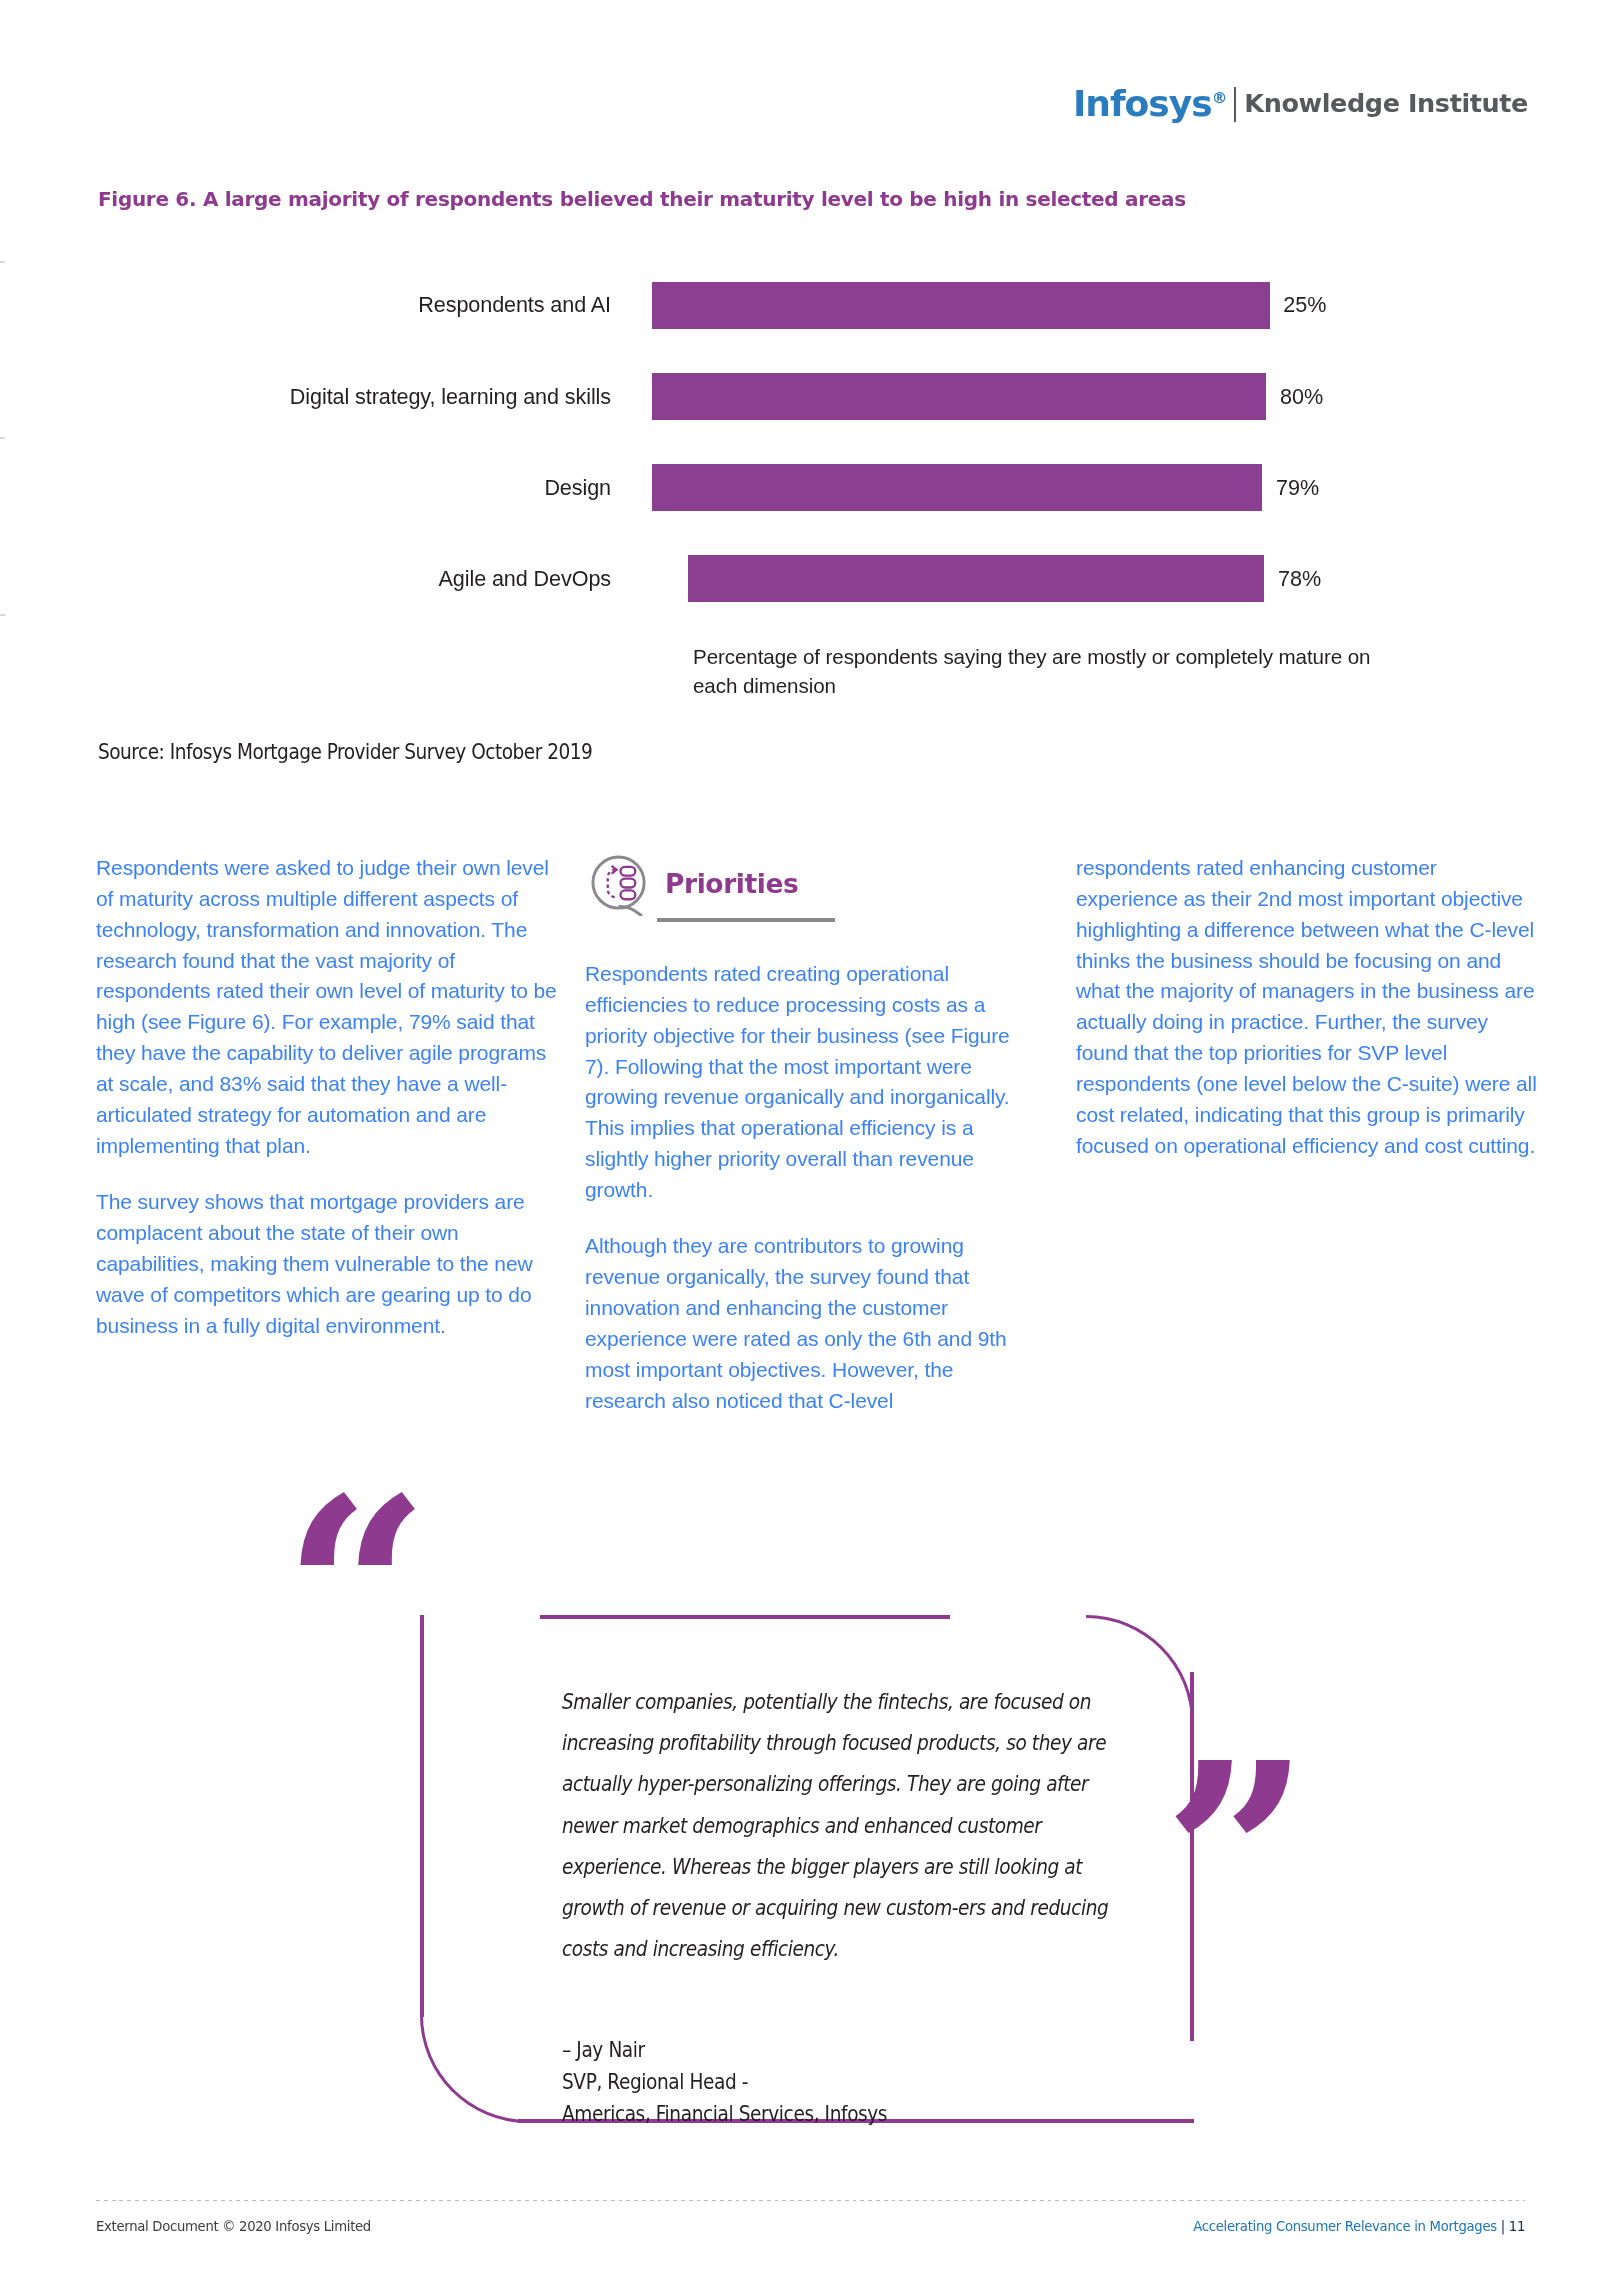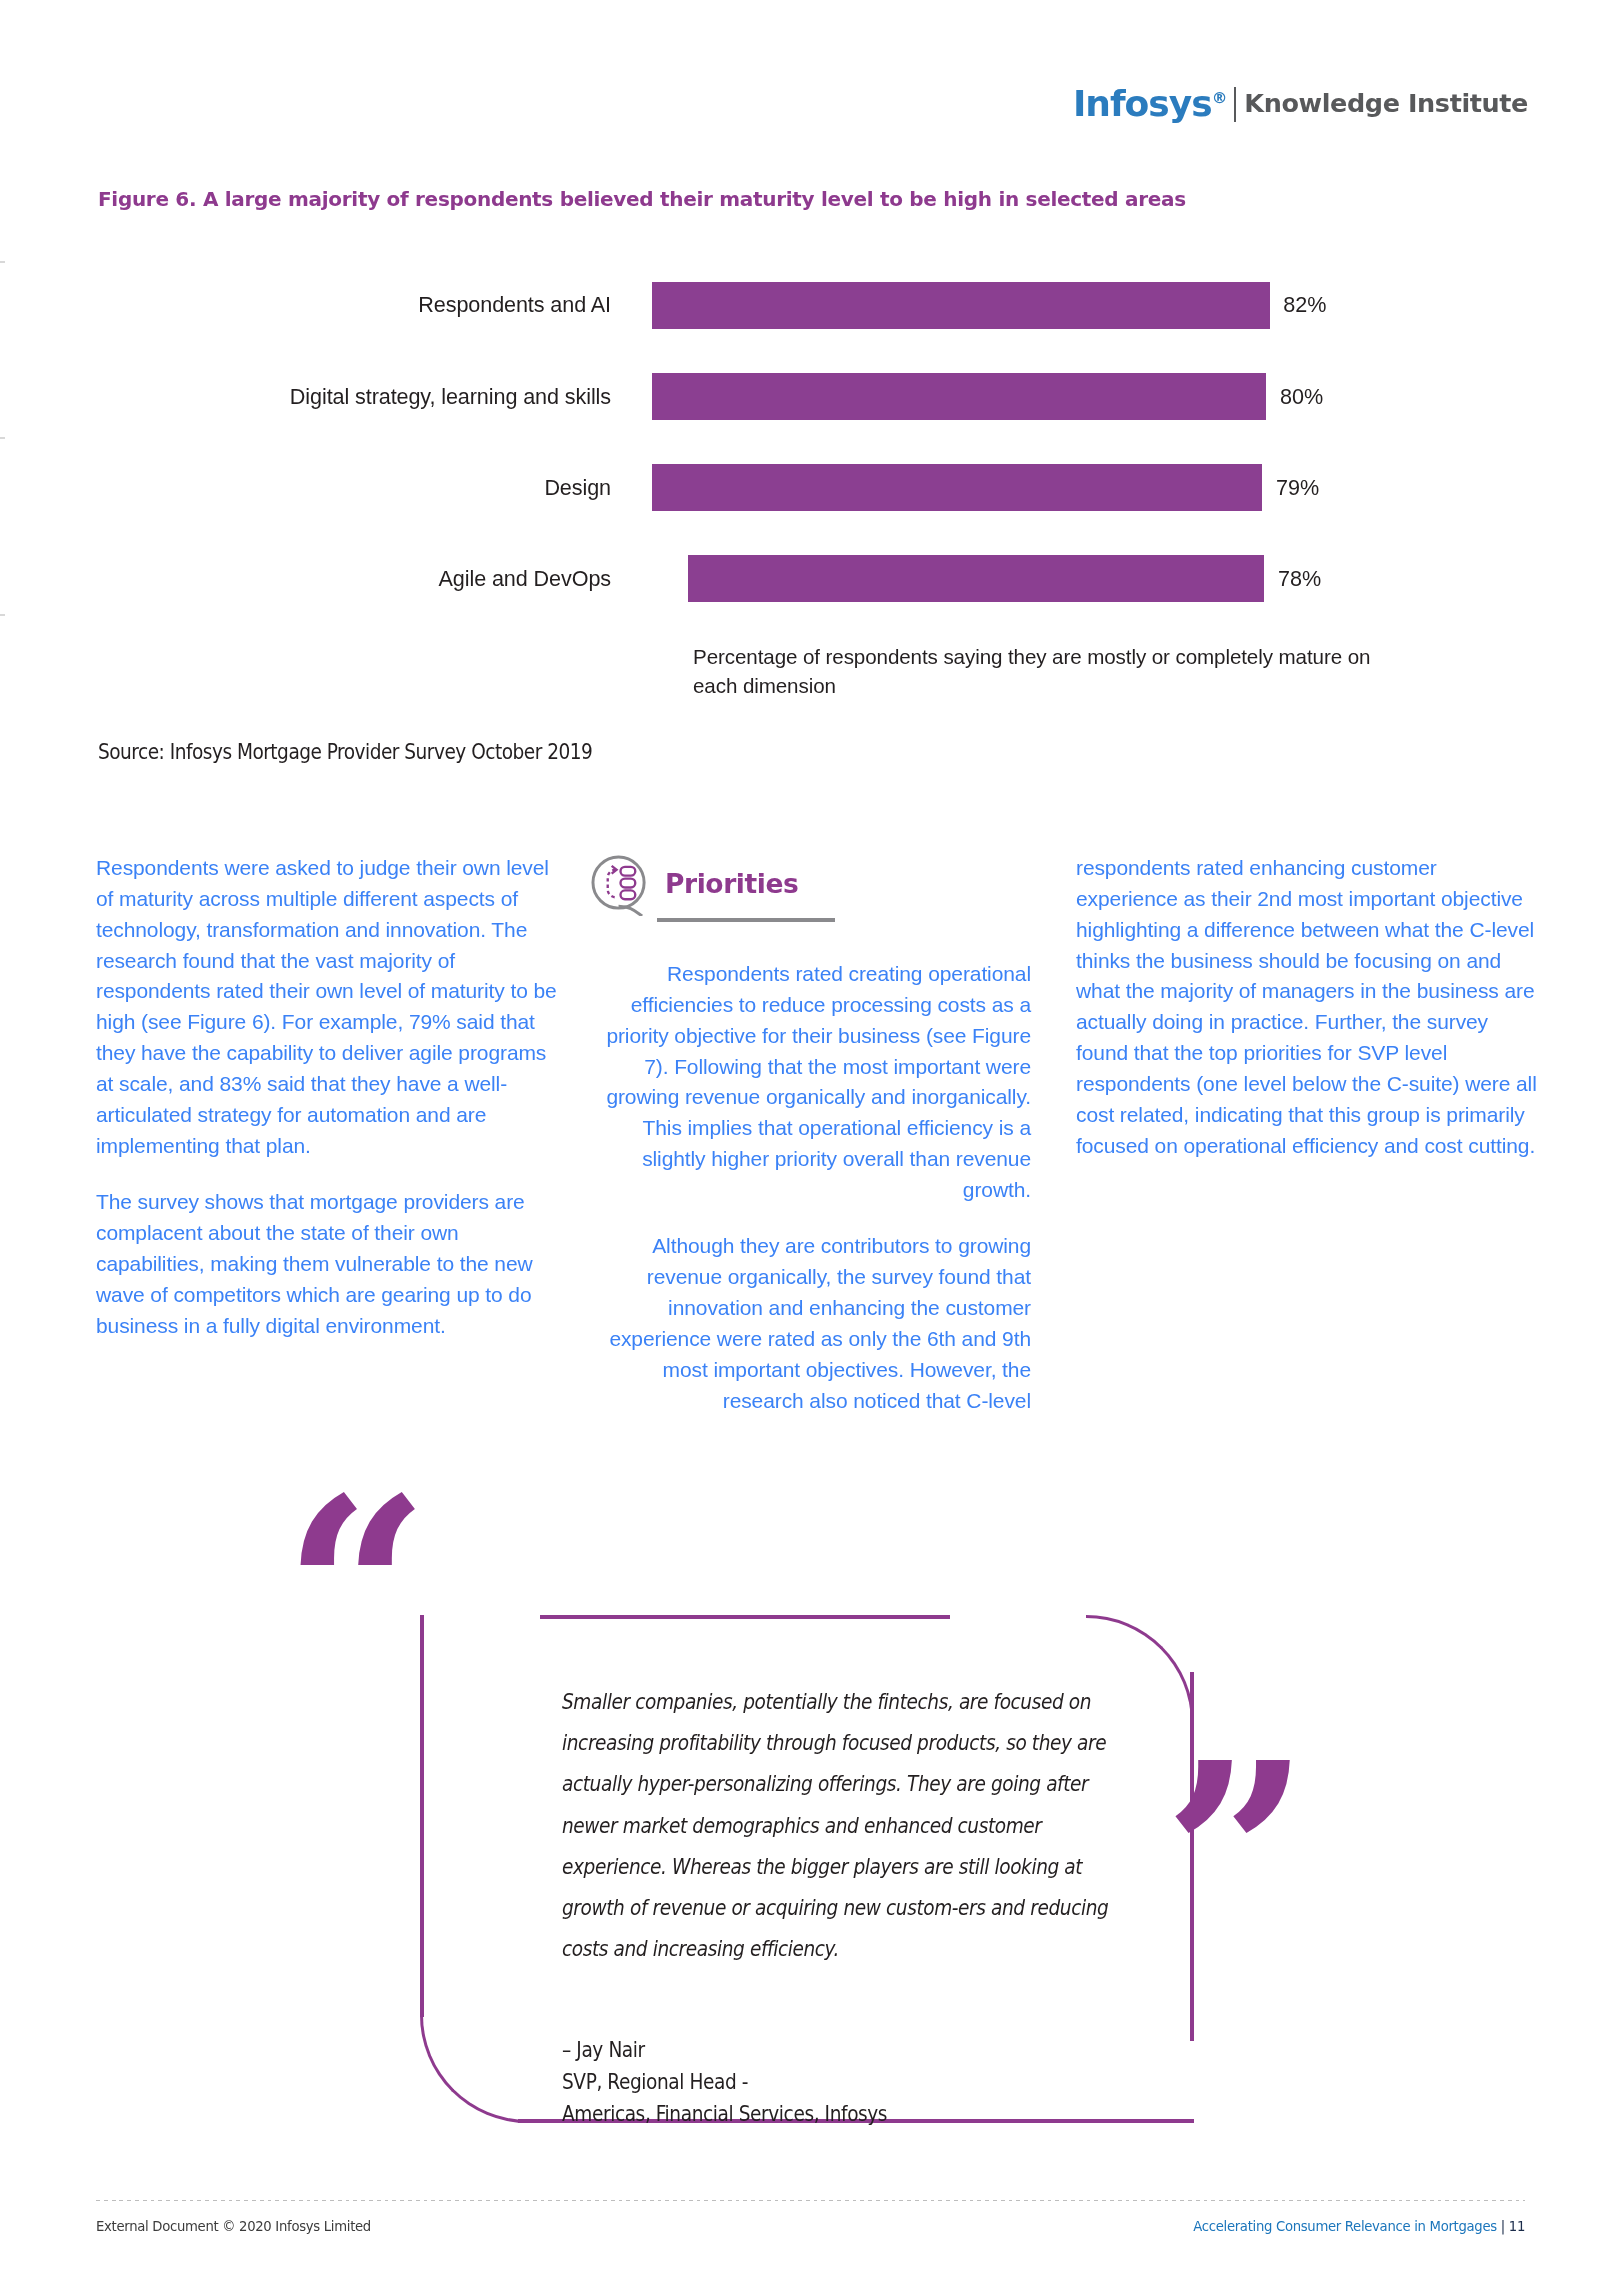--- a/index.html
+++ b/index.html
@@ -61,21 +61,21 @@
   .source {
     position:absolute; left:98px; top:740px;
     font-family:"DejaVu Sans Condensed","DejaVu Sans", sans-serif;
     font-size:20.6px; color:#231f20; letter-spacing:-0.5px;
   }
 
   
   .col { position:absolute; top:853px; font-size:21px; line-height:1.47; letter-spacing:-0.1px; color:#3b82f6; }
   .col p { margin:0 0 25.5px 0; }
   .col-left  { left:96px;  width:461px; }
-  .col-mid   { left:585px; width:446px; top:959px;text-align:right; }
+  .col-mid   { left:585px; width:446px; top:959px; }
   .col-right { left:1076px; width:461px; }
 
   
   .priorities { position:absolute; left:585px; top:855px; width:451px; height:90px; }
   .pri-icon { position:absolute; left:5.9px; top:0; width:61px; height:61px; }
   .pri-label {
     position:absolute; left:80px; top:12.7px;
     font-family:"DejaVu Sans", sans-serif;
     font-size:26.5px; font-weight:bold; color:#8E3A8E; letter-spacing:-0.4px;
   }
@@ -154,21 +154,21 @@
   </div>
 
   <div class="fig-title">Figure 6. A large majority of respondents believed their maturity level to be high in selected areas</div>
 
   <div class="chart">
 
     <div class="bar-row">
       <div class="bar-label">Respondents and AI</div>
       <div class="bar-track">
         <div class="bar-fill" style="width:75.5%"></div>
-        <div class="bar-value" style="left:75.5%">82%</div>
+        <div class="bar-value" style="left:75.5%">25%</div>
       </div>
     </div>
 
     <div class="bar-row">
       <div class="bar-label">Digital strategy, learning and skills</div>
       <div class="bar-track">
         <div class="bar-fill" style="width:75.1%"></div>
         <div class="bar-value" style="left:75.1%">80%</div>
       </div>
     </div>

